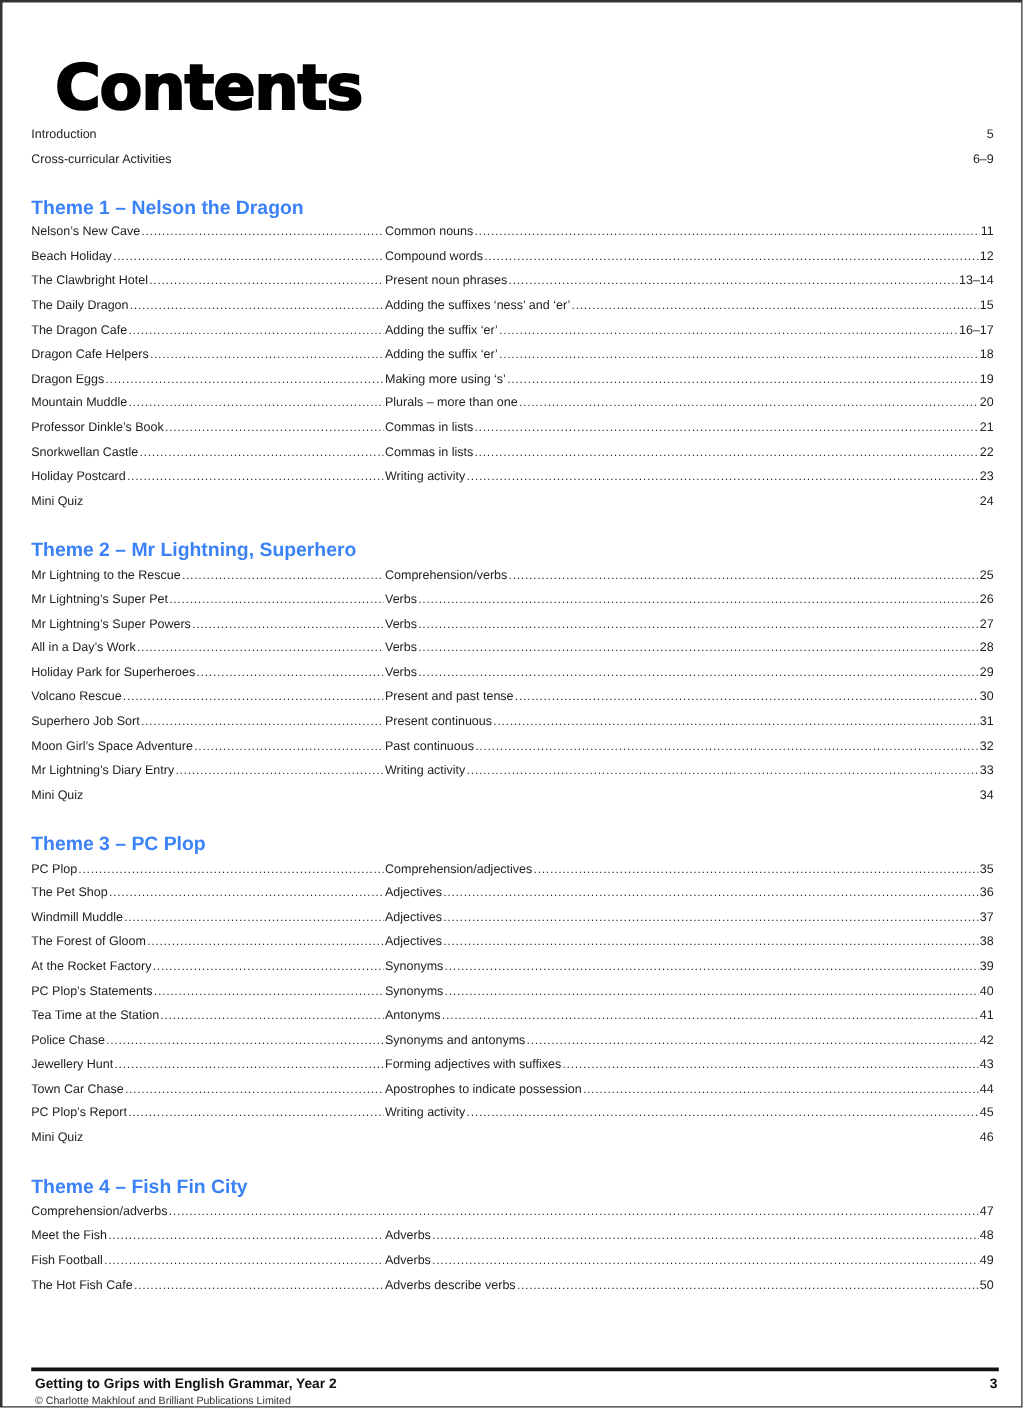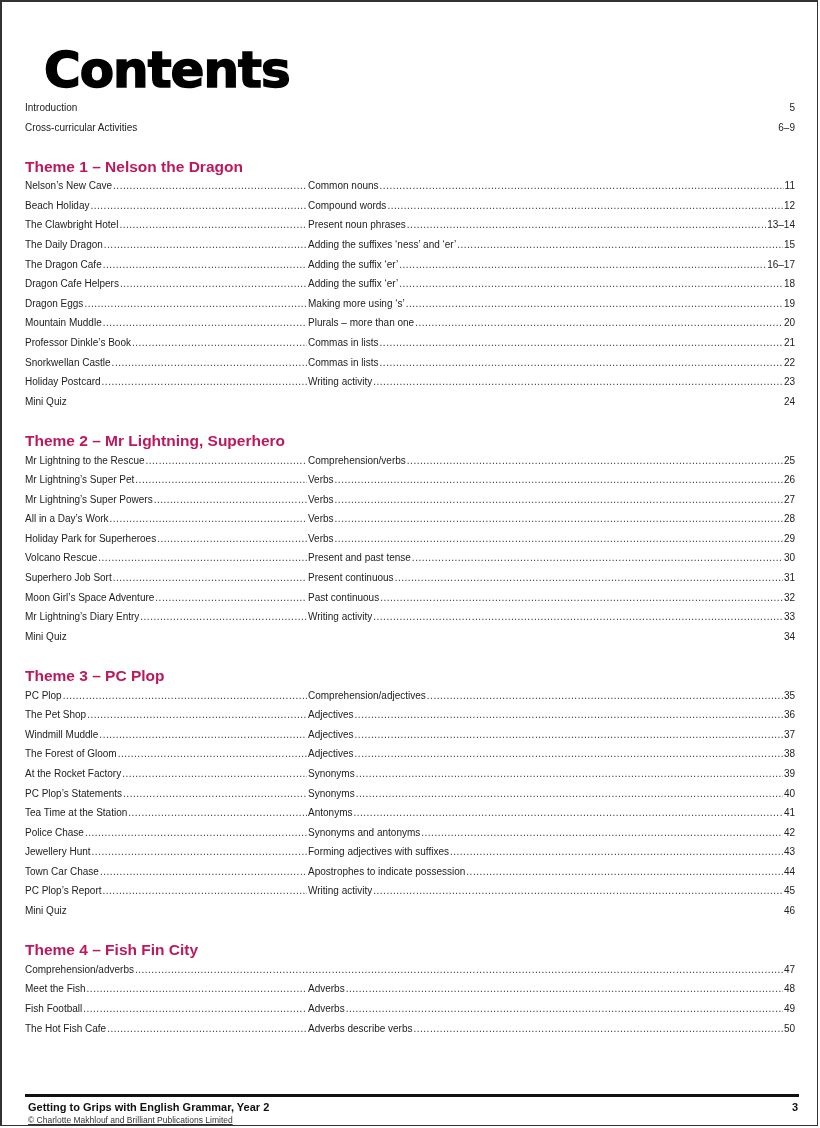--- a/index.html
+++ b/index.html
@@ -29,30 +29,30 @@
   .col-b { flex: 1; display: flex; overflow: hidden; }
   .lead { flex: 1; overflow: hidden; position: relative; margin: 0 1px; }
   .lead::after {
     content: "..................................................................................................................................................................................................................................................";
     position: absolute; left: 0; white-space: nowrap; letter-spacing: 0.5px; color: #333;
   }
   .txt { flex-shrink: 0; }
   .pg { flex-shrink: 0; text-align: right; }
   .theme-head {
     font-weight: bold; font-size: 15.5px; height: 19.6px; line-height: 19.6px;
-    margin-top: 19.5px; color: #be185d;
+    margin-top: 19.5px; color: #3b82f6;
   }
   .footer-rule {
     position: absolute; left: 25px; top: 1094px; width: 774px; height: 3px; background: #111;
   }
   .footer-title {
     position: absolute; left: 28px; top: 1101px; font-size: 11px; font-weight: bold; color: #111;
   }
   .footer-copy {
-    position: absolute; left: 28px; top: 1115px; font-size: 8.5px; color: #333; text-decoration: underline;
+    position: absolute; left: 28px; top: 1115px; font-size: 8.5px; color: #333;
   }
   .footer-page {
     position: absolute; right: 22px; top: 1101px; font-size: 11px; font-weight: bold; color: #111;
   }
 </style>
 </head>
 <body>
 
 <div class="page-frame"></div>
 

